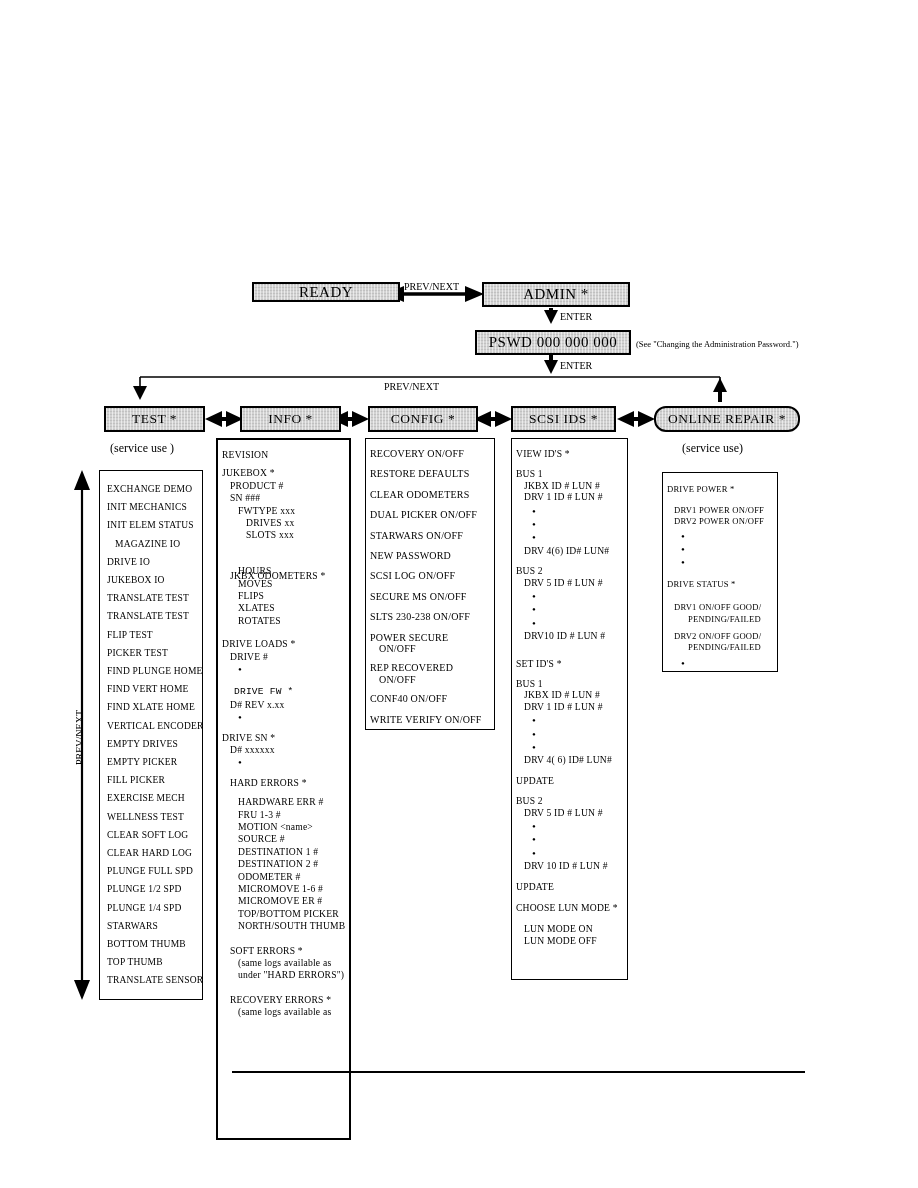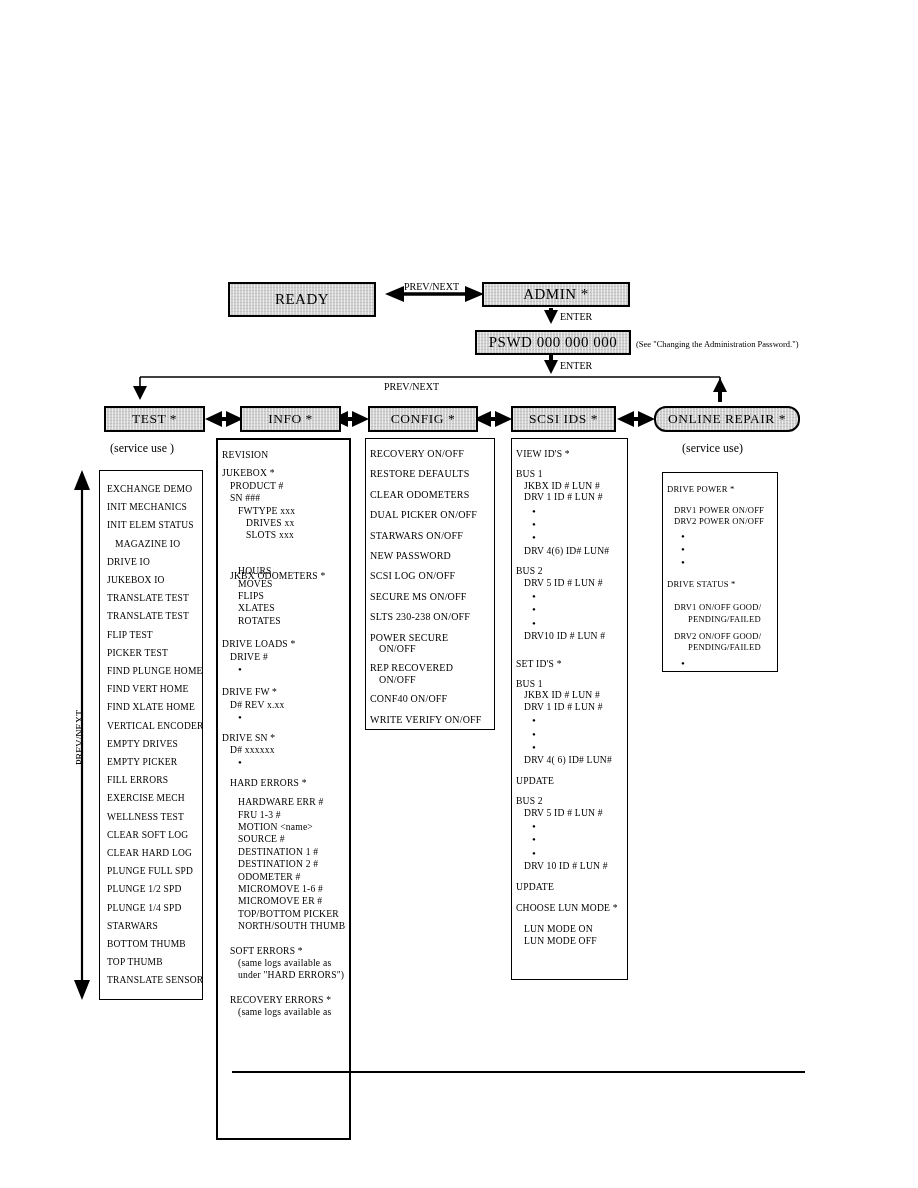--- a/index.html
+++ b/index.html
@@ -166,21 +166,21 @@
       <polygon points="655,419 638,411 638,427" fill="#000"></polygon>
     </g>
 
     <g>
       <line x1="82" y1="487" x2="82" y2="985" stroke="#000" stroke-width="2.2"></line>
       <polygon points="82,470 74,490 90,490" fill="#000"></polygon>
       <polygon points="82,1000 74,980 90,980" fill="#000"></polygon>
     </g>
   </svg>
 
-  <div class="menubox" style="left:228px; top:282px; width:148px; height:35px;">
+  <div class="menubox" style="left:252px; top:282px; width:148px; height:20px;">
     <span>READY</span>
   </div>
 
   <div class="menubox" style="left:482px; top:282px; width:148px; height:25px;">
     <span>ADMIN *</span>
   </div>
 
   <div class="menubox" style="left:475px; top:330px; width:156px; height:25px;">
     <span>PSWD 000 000 000</span>
   </div>
@@ -232,21 +232,21 @@
         <div class="li pad1" style="position: absolute; left: 0px; top: 117.2px; padding-left: 7px;">TRANSLATE TEST</div>
         <div class="li pad1" style="position: absolute; left: 0px; top: 135.4px; padding-left: 7px;">TRANSLATE TEST</div>
         <div class="li pad1" style="position: absolute; left: 0px; top: 153.6px; padding-left: 7px;">FLIP TEST</div>
         <div class="li pad1" style="position: absolute; left: 0px; top: 171.8px; padding-left: 7px;">PICKER TEST</div>
         <div class="li pad1" style="position: absolute; left: 0px; top: 190px; padding-left: 7px;">FIND PLUNGE HOME</div>
         <div class="li pad1" style="position: absolute; left: 0px; top: 208.2px; padding-left: 7px;">FIND VERT HOME</div>
         <div class="li pad1" style="position: absolute; left: 0px; top: 226.4px; padding-left: 7px;">FIND XLATE HOME</div>
         <div class="li pad1" style="position: absolute; left: 0px; top: 244.6px; padding-left: 7px;">VERTICAL ENCODER</div>
         <div class="li pad1" style="position: absolute; left: 0px; top: 262.8px; padding-left: 7px;">EMPTY DRIVES</div>
         <div class="li pad1" style="position: absolute; left: 0px; top: 281px; padding-left: 7px;">EMPTY  PICKER</div>
-        <div class="li pad1" style="position: absolute; left: 0px; top: 299.2px; padding-left: 7px;">FILL ERRORS</div>
+        <div class="li pad1" style="position: absolute; left: 0px; top: 299.2px; padding-left: 7px;">FILL PICKER</div>
         <div class="li pad1" style="position: absolute; left: 0px; top: 317.4px; padding-left: 7px;">EXERCISE MECH</div>
         <div class="li pad1" style="position: absolute; left: 0px; top: 335.6px; padding-left: 7px;">WELLNESS TEST</div>
         <div class="li pad1" style="position: absolute; left: 0px; top: 353.8px; padding-left: 7px;">CLEAR SOFT LOG</div>
         <div class="li pad1" style="position: absolute; left: 0px; top: 372px; padding-left: 7px;">CLEAR HARD LOG</div>
         <div class="li pad1" style="position: absolute; left: 0px; top: 390.2px; padding-left: 7px;">PLUNGE FULL SPD</div>
         <div class="li pad1" style="position: absolute; left: 0px; top: 408.4px; padding-left: 7px;">PLUNGE 1/2 SPD</div>
         <div class="li pad1" style="position: absolute; left: 0px; top: 426.6px; padding-left: 7px;">PLUNGE 1/4 SPD</div>
         <div class="li pad1" style="position: absolute; left: 0px; top: 444.8px; padding-left: 7px;">STARWARS</div>
         <div class="li pad1" style="position: absolute; left: 0px; top: 463px; padding-left: 7px;">BOTTOM THUMB</div>
         <div class="li pad1" style="position: absolute; left: 0px; top: 481.2px; padding-left: 7px;">TOP THUMB</div>
@@ -265,21 +265,21 @@
         <div class="li" style="position: absolute; left: 0px; top: 84.4px; padding-left: 28px; font-size: 9.6px;">SLOTS xxx</div>
         <div class="li" style="position: absolute; left: 0px; top: 125px; padding-left: 12px; font-size: 9.6px;">JKBX ODOMETERS *</div>
         <div class="li" style="position: absolute; left: 0px; top: 120.2px; padding-left: 20px; font-size: 9.6px;">HOURS</div>
         <div class="li" style="position: absolute; left: 0px; top: 132.6px; padding-left: 20px; font-size: 9.6px;">MOVES</div>
         <div class="li" style="position: absolute; left: 0px; top: 145px; padding-left: 20px; font-size: 9.6px;">FLIPS</div>
         <div class="li" style="position: absolute; left: 0px; top: 157.4px; padding-left: 20px; font-size: 9.6px;">XLATES</div>
         <div class="li" style="position: absolute; left: 0px; top: 169.8px; padding-left: 20px; font-size: 9.6px;">ROTATES</div>
         <div class="li" style="position: absolute; left: 0px; top: 193.2px; padding-left: 4px; font-size: 9.6px;">DRIVE LOADS *</div>
         <div class="li" style="position: absolute; left: 0px; top: 205.6px; padding-left: 12px; font-size: 9.6px;">DRIVE #</div>
         <div class="li" style="position: absolute; left: 0px; top: 218px; padding-left: 20px; font-size: 11px;">•</div>
-        <div class="li" style="position: absolute; left: 0px; top: 241.4px; padding-left: 4px; font-size: 9.6px;">DRIVE FW *</div>
+        <div class="li" style="position: absolute; left: 0px; top: 241.4px; padding-left: 16px; font-size: 9.6px; font-family: Liberation Mono, monospace;">DRIVE FW *</div>
         <div class="li" style="position: absolute; left: 0px; top: 253.8px; padding-left: 12px; font-size: 9.6px;">D# REV x.xx</div>
         <div class="li" style="position: absolute; left: 0px; top: 266.2px; padding-left: 20px; font-size: 11px;">•</div>
         <div class="li" style="position: absolute; left: 0px; top: 286.6px; padding-left: 4px; font-size: 9.6px;">DRIVE SN *</div>
         <div class="li" style="position: absolute; left: 0px; top: 299px; padding-left: 12px; font-size: 9.6px;">D# xxxxxx</div>
         <div class="li" style="position: absolute; left: 0px; top: 311.4px; padding-left: 20px; font-size: 11px;">•</div>
         <div class="li" style="position: absolute; left: 0px; top: 331.8px; padding-left: 12px; font-size: 9.6px;">HARD ERRORS *</div>
         <div class="li" style="position: absolute; left: 0px; top: 351.2px; padding-left: 20px; font-size: 9.6px;">HARDWARE ERR #</div>
         <div class="li" style="position: absolute; left: 0px; top: 363.6px; padding-left: 20px; font-size: 9.6px;">FRU 1-3 #</div>
         <div class="li" style="position: absolute; left: 0px; top: 376px; padding-left: 20px; font-size: 9.6px;">MOTION &lt;name&gt;</div>
         <div class="li" style="position: absolute; left: 0px; top: 388.4px; padding-left: 20px; font-size: 9.6px;">SOURCE #</div>

